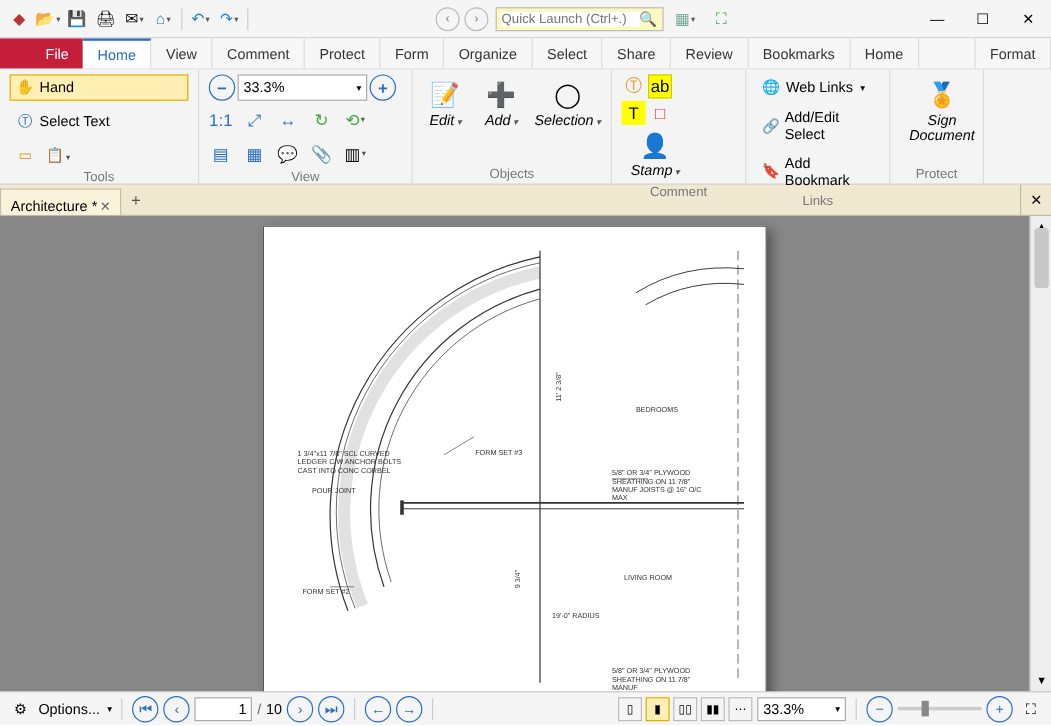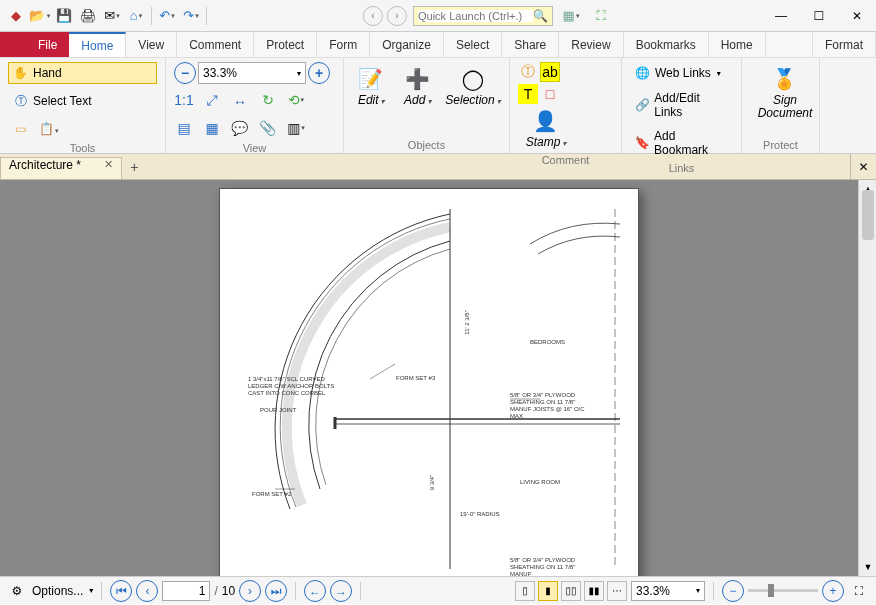--- a/index.html
+++ b/index.html
@@ -41,21 +41,21 @@
 .big-btn .drop::after { content:"▾"; font-size:8px; color:#555; margin-left:2px; }
 .zoom-box { display:flex; align-items:center; gap:2px; }
 .zoom-circle { width:22px; height:22px; border-radius:50%; border:1.5px solid #2a6ec4; color:#2a6ec4; display:flex; align-items:center; justify-content:center; font-size:14px; font-weight:bold; cursor:pointer; }
 .zoom-field { width:108px; height:22px; border:1px solid #aaa; background:#fff; padding:0 4px; display:flex; align-items:center; font-size:12px; }
 .grid-icons { display:grid; grid-template-columns:repeat(5,20px); grid-auto-rows:22px; gap:6px 8px; }
 .gic { width:20px; height:20px; display:flex; align-items:center; justify-content:center; font-size:14px; }
 .drop-small::after { content:"▾"; font-size:7px; margin-left:1px; color:#555; }
 
 
 .doctabs { height:26px; background:#f0e8d0; border-bottom:1px solid #bba; display:flex; align-items:stretch; }
-.doctab { background:#faf3dc; border:1px solid #cba; border-bottom:none; margin-top:3px; padding:0 8px; display:flex; align-items:flex-start; gap:23px; font-size:12px; }
+.doctab { background:#faf3dc; border:1px solid #cba; border-bottom:none; margin-top:3px; padding:0 8px; display:flex; align-items:flex-end; gap:2px; font-size:12px; }
 .doctab .x { font-size:11px; color:#666; cursor:pointer; }
 .newtab { width:24px; display:flex; align-items:center; justify-content:center; font-size:14px; color:#555; cursor:pointer; }
 .doctabs .closepanel { margin-left:auto; width:26px; display:flex; align-items:center; justify-content:center; border-left:1px solid #bba; cursor:pointer; }
 
 
 .docarea { height: 396px; background:#888; display:flex; position:relative; }
 .page-wrap { flex:1; display:flex; align-items:flex-start; justify-content:center; overflow:hidden; padding-top:8px; }
 .page { width:420px; height:480px; background:#fff; border:1px solid #555; box-shadow:4px 4px 10px rgba(0,0,0,0.4); position:relative; }
 .scroll-v { width:18px; background:#eee; border-left:1px solid #ccc; position:relative; }
 .scroll-thumb { position:absolute; top:10px; left:3px; width:12px; height:50px; background:#c8c8c8; border-radius:3px; }
@@ -204,21 +204,21 @@
   </div>
 
   <div class="rgroup" style="width:120px">
     <div class="rbtn">
       <span class="ico">🌐</span>
       <span>Web Links</span>
         <span style="font-size:8px;margin-left:2px">▾</span>
     </div>
     <div class="rbtn" style="margin-top:4px">
       <span class="ico">🔗</span>
-      <span>Add/Edit Links</span>
+      <span>Add/Edit Select</span>
     </div>
     <div class="rbtn" style="margin-top:4px">
       <span class="ico" style="color:#4a4">🔖</span>
       <span>Add Bookmark</span>
     </div>
     <div class="glabel">Links</div>
   </div>
 
   <div class="rgroup" style="width:78px">
     <div class="big-btn" style="width:70px">

